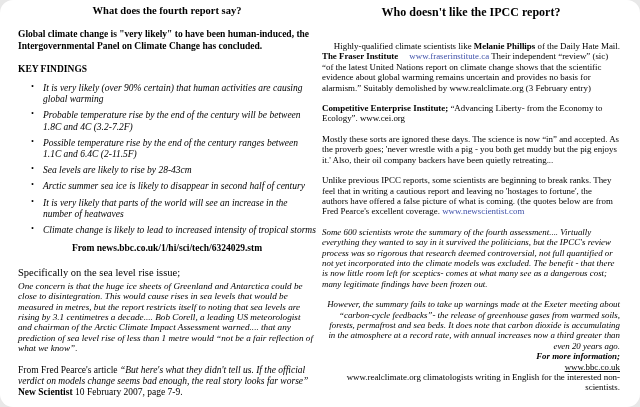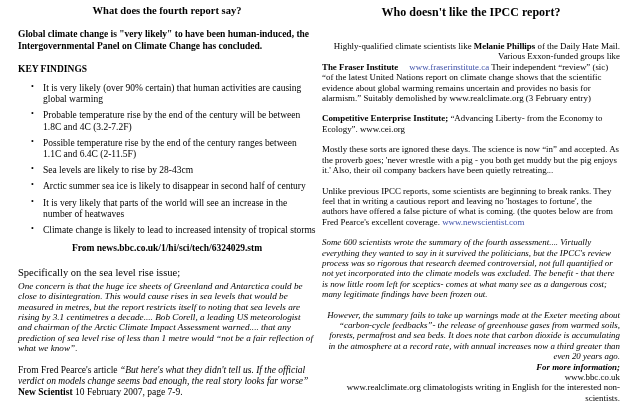--- a/index.html
+++ b/index.html
@@ -1,41 +1,42 @@
 <!DOCTYPE html>
 <html><head>
 <meta charset="utf-8">
 <style>
   html,body{margin:0;padding:0;background:#e8e8e8;}
   .page{
     position:relative;width:640px;height:407px;background:#ffffff;
     font-family:"Liberation Serif","DejaVu Serif",serif;color:#000;
     overflow:hidden;
+    border-radius:13px;
   }
   .col{position:absolute;top:5px;}
   .col-left{left:18px;width:298px;font-size:9.5px;line-height:1.18;}
   .col-right{left:322px;width:298px;font-size:8.9px;line-height:1.17;}
   .col-title{font-weight:bold;text-align:center;}
   .col-left .col-title{font-size:10.5px;margin-bottom:12px;}
   .col-right .col-title{font-size:12px;margin-bottom:22px;}
   .intro{font-weight:bold;margin-bottom:12px;}
   .keyfindings{font-weight:bold;margin-bottom:8px;}
-  ul.findings{margin:0 0 7px 0;padding:0 0 0 25px;list-style:none;}
+  ul.findings{margin:0 0 7px 0;padding:0 0 0 25px;list-style:none;font-style:italic;}
   ul.findings li{position:relative;margin-bottom:5px;}
   ul.findings li::before{content:"\2022";position:absolute;left:-12px;top:-1px;font-size:8px;}
   .source{font-weight:bold;margin-bottom:13px;text-align:center;}
   .sealevel-head{font-size:10.5px;margin-bottom:1px;}
   .sealevel-quote{font-style:italic;font-size:9.2px;line-height:1.13;margin-bottom:11px;}
   .para{margin-bottom:10px;}
   .para-tight{margin-bottom:0;text-align:right;}
   .b{font-weight:bold;}
   .i{font-style:italic;}
   .bi{font-weight:bold;font-style:italic;}
   .lnk{color:#3f51a8;cursor:pointer;}
-  .lnk-dark{color:#000;cursor:pointer;margin-left:14px;}
+  .lnk-dark{color:#000;text-decoration:underline;cursor:pointer;margin-left:14px;}
 </style>
 </head>
 <body>
 
 <div class="page">
 
   <div class="col col-left">
     <div class="col-title">What does the fourth report say?</div>
     <div class="intro">Global climate change is "very likely" to have been human-induced, the Intergovernmental Panel on Climate Change  has concluded.</div>
     <div class="keyfindings">KEY FINDINGS</div>
@@ -50,21 +51,20 @@
     </ul>
     <div class="source">From news.bbc.co.uk/1/hi/sci/tech/6324029.stm</div>
     <div class="sealevel-head">Specifically on the sea level rise issue;</div>
     <div class="sealevel-quote">One concern is that the huge ice sheets of Greenland and Antarctica could be close to disintegration. This would cause rises in sea levels that would be measured in metres, but the report restricts itself to noting that sea levels are rising by 3.1 centimetres a decade.... Bob Corell, a leading US meteorologist and chairman of the Arctic Climate Impact Assessment warned.... that any prediction of sea level rise of less than 1 metre would “not be a fair reflection of what we know”.</div>
     <div><span>From Fred Pearce's article </span><span class="i">“But here's what they didn't tell us. If the official verdict on models change seems bad enough, the real story looks far worse”</span><span> </span><span class="b">New Scientist</span><span> 10 February 2007, page 7-9.</span></div>
   </div>
 
   <div class="col col-right">
     <div class="col-title">Who doesn't like the IPCC report?</div>
     <div class="para-tight"><span>Highly-qualified climate scientists like </span><span class="b">Melanie Phillips</span><span> of the Daily Hate Mail.</span></div>
-    <div class="para-tight"><span>Various Exxon-funded groups like</span></div>
     <div class="para"><span class="b">The Fraser Institute</span><span>&nbsp;&nbsp;&nbsp;&nbsp;&nbsp;</span><span class="lnk">www.fraserinstitute.ca</span><span>  Their independent “review” (sic) “of the latest United Nations report on climate change shows that the scientific evidence about global warming remains uncertain and provides no basis for alarmism.” Suitably demolished by www.realclimate.org (3 February entry)</span></div>
     <div class="para"><span class="b">Competitive Enterprise Institute;</span><span> “Advancing Liberty- from the Economy to Ecology”. www.cei.org</span></div>
     <div class="para"><span>Mostly these sorts are ignored these days. The science is now “in” and accepted. As the proverb goes; 'never wrestle with a pig - you both get muddy but the pig enjoys it.'  Also, their oil company backers have been quietly retreating...</span></div>
     <div class="para"><span>Unlike previous IPCC reports, some scientists are beginning to break ranks. They feel that in writing a cautious report and leaving no 'hostages to fortune', the authors have offered a false picture of what is coming. (the quotes below are from Fred Pearce's excellent coverage.  </span><span class="lnk">www.newscientist.com</span></div>
     <div class="para"><span class="i">Some 600 scientists wrote the summary of the fourth assessment.... Virtually everything they wanted to say in it survived the politicians, but the IPCC's review process was so rigorous that research deemed controversial, not full quantified or not yet incorporated into the climate models was excluded. The benefit - that there is now little room left for sceptics- comes at what many see as a dangerous cost; many legitimate findings have been frozen out.</span></div>
     <div class="para-tight"><span class="i">However, the summary fails to take up warnings made at the Exeter meeting about “carbon-cycle feedbacks”- the release of greenhouse gases from warmed soils, forests, permafrost and sea beds. It does note that carbon dioxide is accumulating in the atmosphere at a record rate, with annual increases now a third greater than even 20 years ago.</span></div>
     <div class="para-tight"><span class="bi">For more information;</span></div>
     <div class="para-tight"><span class="lnk-dark">www.bbc.co.uk</span></div>
     <div class="para-tight"><span>www.realclimate.org  climatologists writing in English for the interested non-scientists.</span></div>
 

